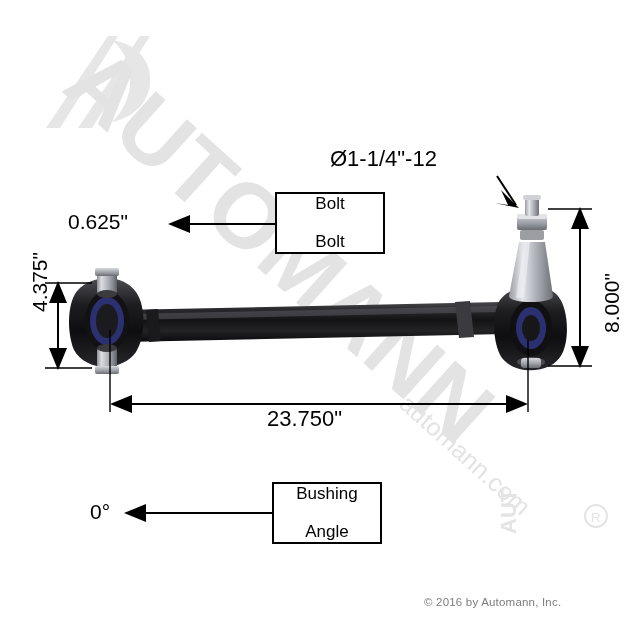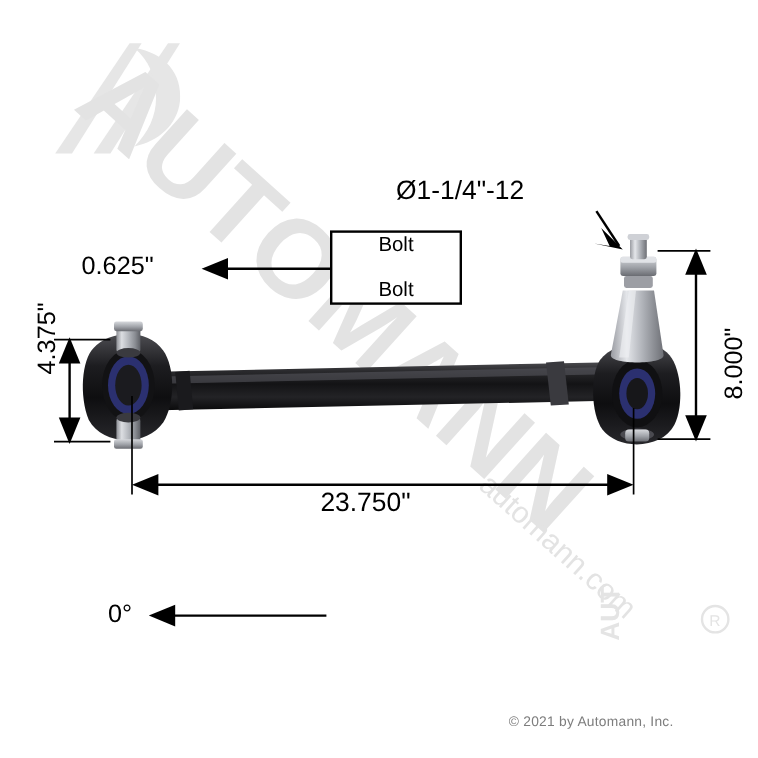--- a/index.html
+++ b/index.html
@@ -214,16 +214,20 @@
 
   <div class="dim-label" style="left:267px; top:406px; font-size:22px;">23.750"</div>
 
   <div class="dim-label" style="left:90px; top:500px; font-size:21px;">0°</div>
 
   <div class="callout-box" style="left:275px; top:192px; width:110px; height:62px;">
     <span>Bolt</span>
     <span>Bolt</span>
   </div>
 
-
-  <div class="copyright" style="left:424px; top:596px;">© 2021 by Automann, Inc.</div>
+  <div class="callout-box" style="left:272px; top:482px; width:110px; height:62px;">
+    <span>Bushing</span>
+    <span>Angle</span>
+  </div>
+
+  <div class="copyright" style="left:424px; top:596px;">© 2016 by Automann, Inc.</div>
 
 </div>
 
 </body></html>

